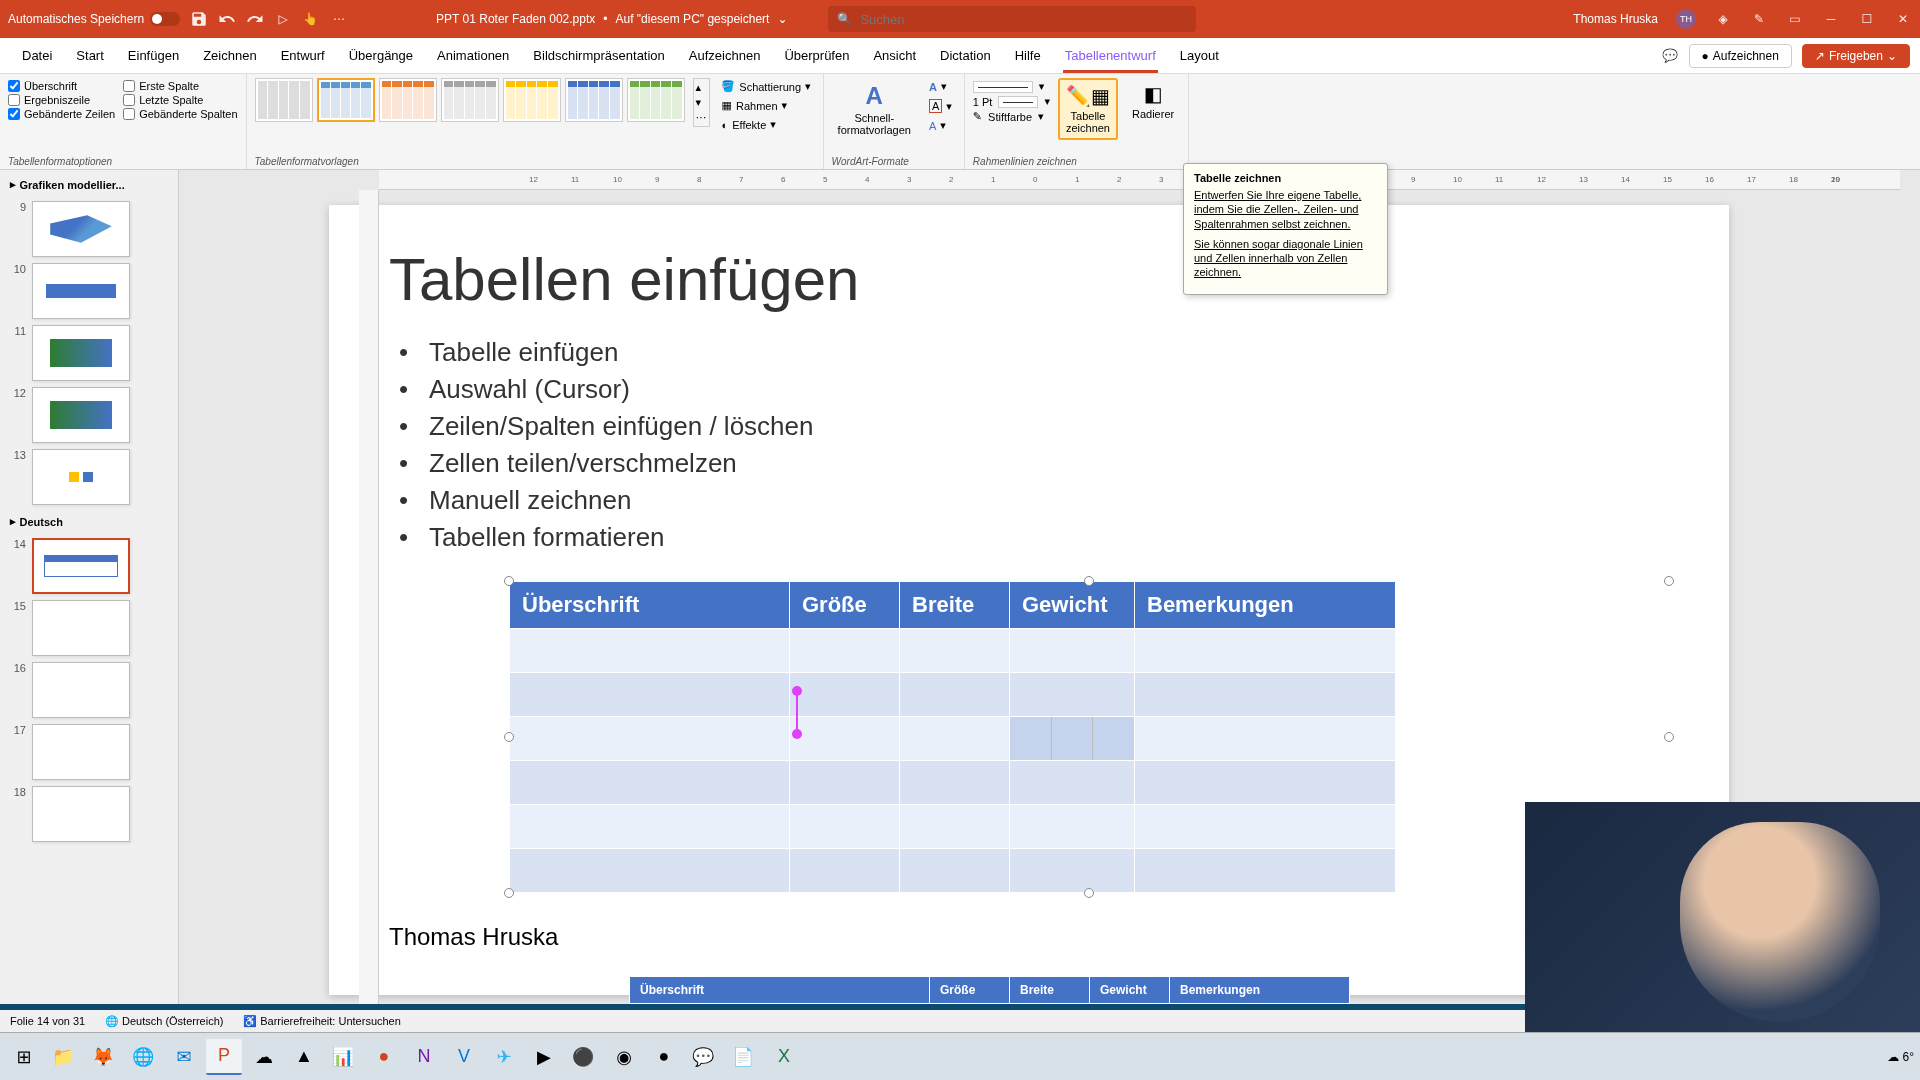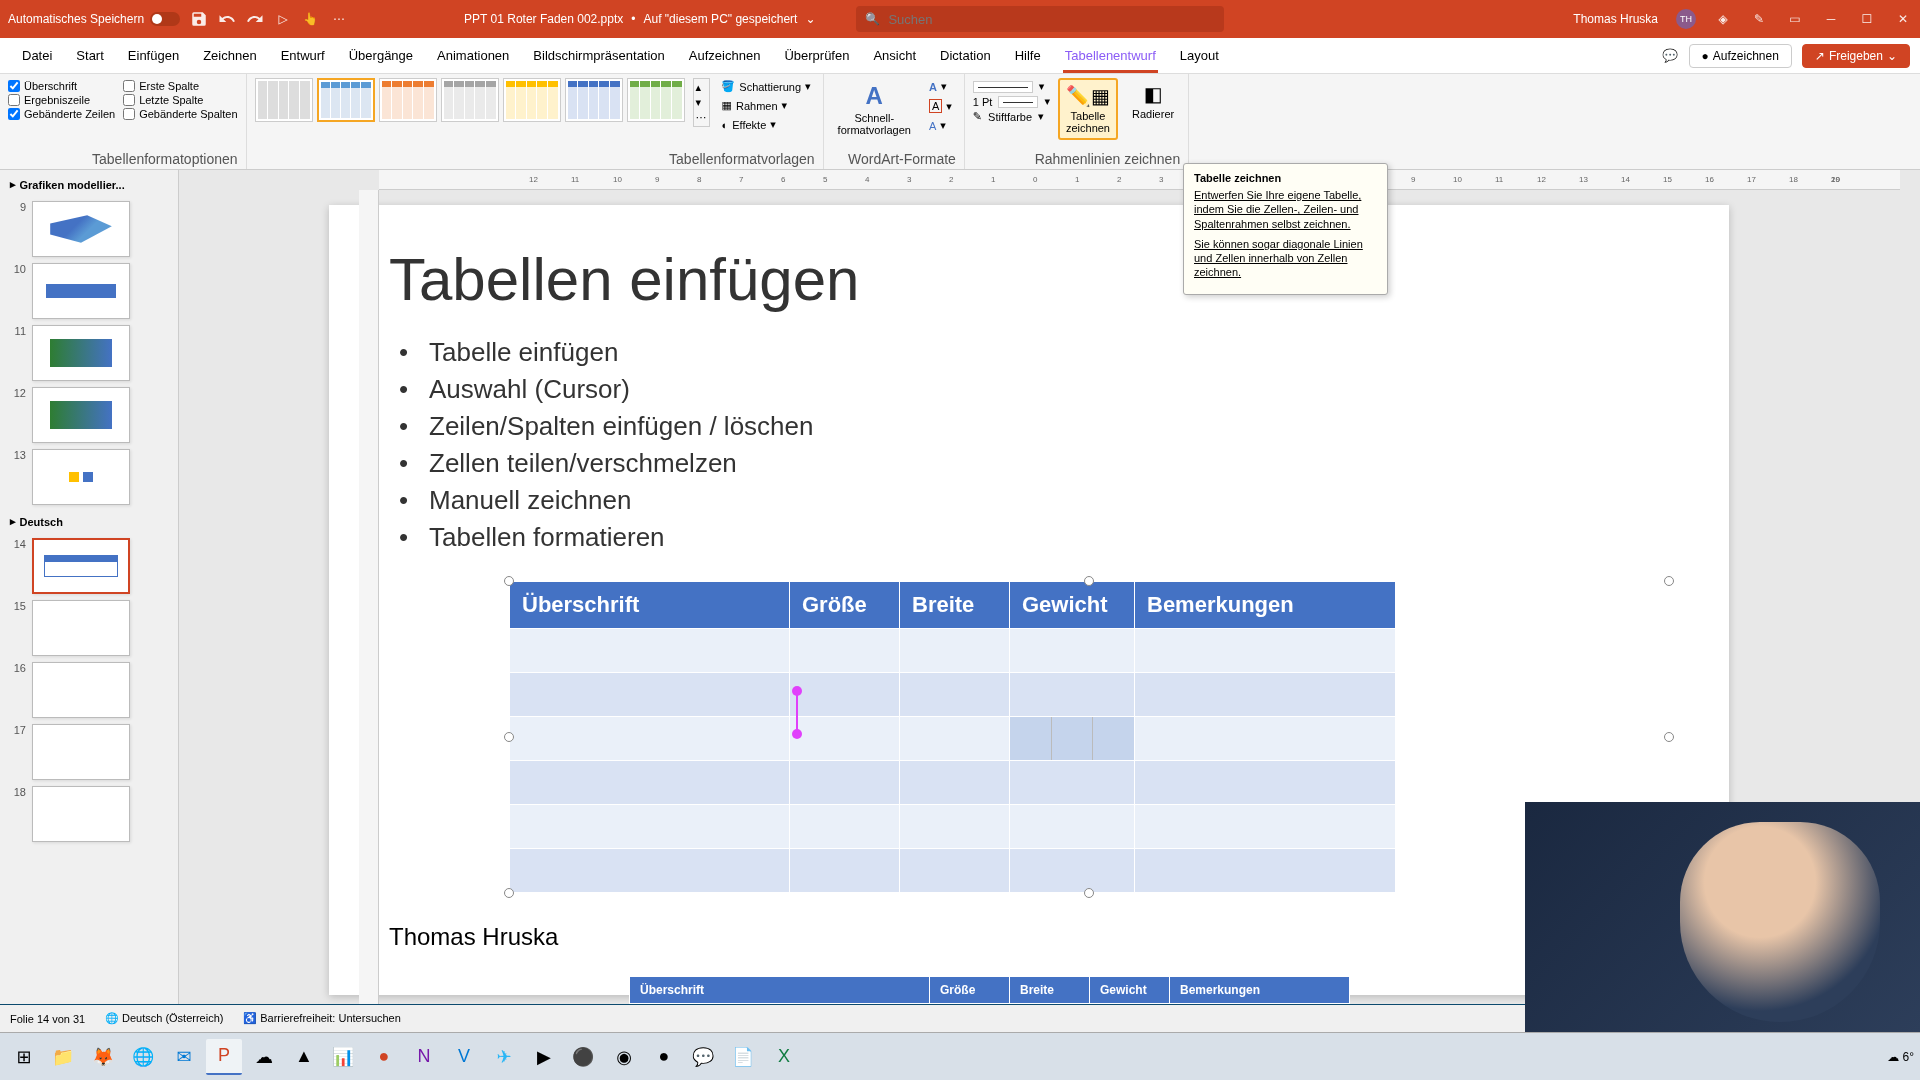--- a/index.html
+++ b/index.html
@@ -5,40 +5,40 @@
 * { margin: 0; padding: 0; box-sizing: border-box; font-family: 'Segoe UI', sans-serif; }
 body { background: #f0f0f0; width: 1920px; height: 1080px; overflow: hidden; }
 
 
 .titlebar { background: #D04423; height: 38px; display: flex; align-items: center; padding: 0 8px; color: white; font-size: 12px; }
 .titlebar .left { display: flex; align-items: center; gap: 10px; }
 .autosave { display: flex; gap: 6px; }
 .toggle { width: 30px; height: 14px; background: #B03818; border-radius: 7px; position: relative; }
 .toggle::after { content:''; position:absolute; width:10px; height:10px; background:white; border-radius:50%; top:2px; left:2px; }
 .qat-icon { width: 18px; height: 18px; display: flex; align-items: center; justify-content: center; opacity: 0.9; cursor: pointer; }
-.doc-title { margin-left: 116px; display: flex; align-items: flex-end; gap: 8px; }
+.doc-title { margin-left: 88px; display: flex; align-items: flex-end; gap: 8px; }
 .search-box { margin-left: 40px; background: #B8391C; height: 26px; width: 368px; border-radius: 4px; display: flex; align-items: center; padding: 0 10px; gap: 8px; }
 .search-box input { background: transparent; border: none; color: #fff; outline: none; font-size: 13px; width: 100%; }
 .titlebar .right { margin-left: auto; display: flex; align-items: center; gap: 18px; }
 .user-badge { width: 20px; height: 20px; background: #8B5A8B; border-radius: 50%; display: flex; align-items: center; justify-content: center; font-size: 9px; }
 
 
 .ribbon-tabs { background: white; height: 36px; display: flex; align-items: center; padding: 0 10px; border-bottom: 1px solid #ddd; font-size: 13px; }
 .ribbon-tab { padding: 0 12px; height: 100%; display: flex; align-items: center; cursor: pointer; position: relative; }
 .ribbon-tab.active { color: #8b5cf6; }
 .ribbon-tab.active::after { content:''; position:absolute; bottom:0; left:10px; right:10px; height:3px; background:#D04423; }
 .ribbon-tabs .right { margin-left: auto; display: flex; gap: 10px; align-items: center; }
 .ribbon-btn { border: 1px solid #ccc; border-radius: 4px; padding: 4px 12px; font-size: 12px; display: flex; align-items: center; gap: 4px; cursor: pointer; }
 .ribbon-btn.share { background: #D04423; color: white; border-color: #D04423; }
 
 
 .ribbon { background: #f5f5f5; height: 96px; display: flex; border-bottom: 1px solid #ccc; font-size: 11px; }
 .ribbon-group { border-right: 1px solid #ddd; padding: 4px 8px 2px 8px; display: flex; flex-direction: column; }
 .ribbon-group-content { flex: 1; display: flex; gap: 8px; align-items: flex-start; }
-.ribbon-group-label { text-align: right; font-size: 14px; color: #555; padding-top: 2px; }
+.ribbon-group-label { text-align: left; font-size: 10px; color: #555; padding-top: 2px; font-style: italic; }
 .chk-row { display: flex; align-items: center; gap: 4px; margin: 2px 0; font-size: 11px; }
 .chk-row input { width: 12px; height: 12px; }
 .table-styles { display: flex; gap: 4px; }
 .table-style { width: 58px; height: 44px; border: 1px solid #ccc; background: white; position: relative; padding: 2px; }
 .table-style.selected { border: 2px solid #F5A623; }
 .mini-table { width: 100%; height: 100%; display: grid; grid-template-rows: repeat(6,1fr); }
 .mini-row { display: grid; grid-template-columns: repeat(5,1fr); gap: 1px; }
 .mini-cell { background: #ddd; }
 .ts-blue .mini-row:first-child .mini-cell { background: #5B9BD5; }
 .ts-blue .mini-cell { background: #DCE6F2; }
@@ -110,21 +110,21 @@
 
 
 .bottom-table { position: absolute; bottom: 0; left: 450px; }
 .bottom-table table { border-collapse: collapse; }
 .bottom-table th { background: #4472C4; color: white; font-size: 12px; text-align: left; padding: 6px 10px; border: 1px solid white; }
 .bottom-table th:first-child { width: 300px; }
 .bottom-table th { width: 80px; }
 .bottom-table th:last-child { width: 180px; }
 
 
-.statusbar { height: 28px; background: #f0f0f0; border-top: 1px solid #0c4a6e; display: flex; align-items: center; font-size: 11px; padding: 0 10px; gap: 20px; }
+.statusbar { height: 28px; background: #f0f0f0; border-top: 6px solid #0c4a6e; display: flex; align-items: center; font-size: 11px; padding: 0 10px; gap: 20px; }
 .statusbar .right { margin-left: auto; display: flex; gap: 16px; align-items: center; }
 
 
 .taskbar { height: 48px; background: #d8e0e8; display: flex; align-items: center; padding: 0 6px; gap: 4px; border-top: 1px solid #aaa; }
 .task-icon { width: 36px; height: 36px; display: flex; align-items: center; justify-content: center; border-radius: 2px; cursor: pointer; font-size: 18px; }
 .task-icon.active { background: rgba(255,255,255,0.6); border-bottom: 2px solid #4472C4; }
 .taskbar .tray { margin-left: auto; display: flex; align-items: center; gap: 10px; font-size: 12px; }
 
 
 .webcam { position: absolute; bottom: 48px; right: 0; width: 395px; height: 230px; background: linear-gradient(135deg, #1a2840, #2d3e5a); z-index: 200; }

